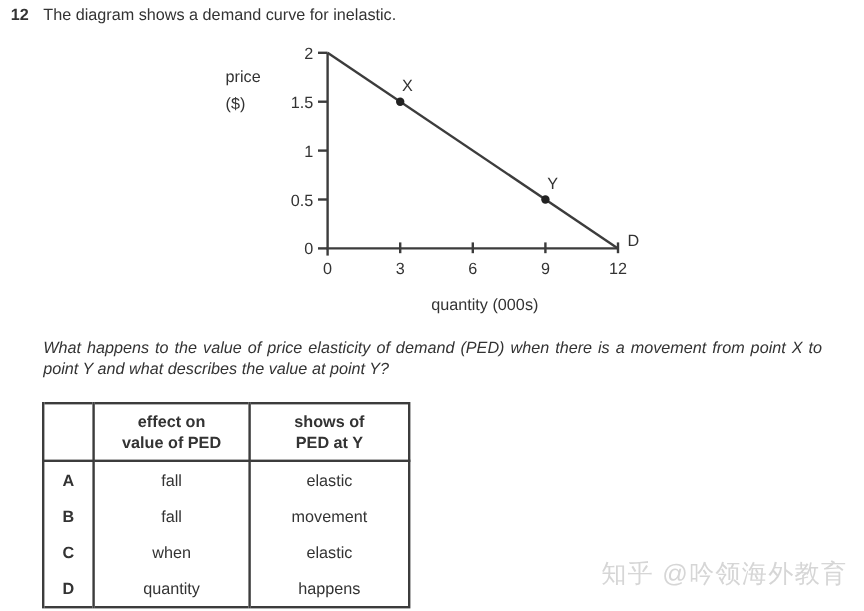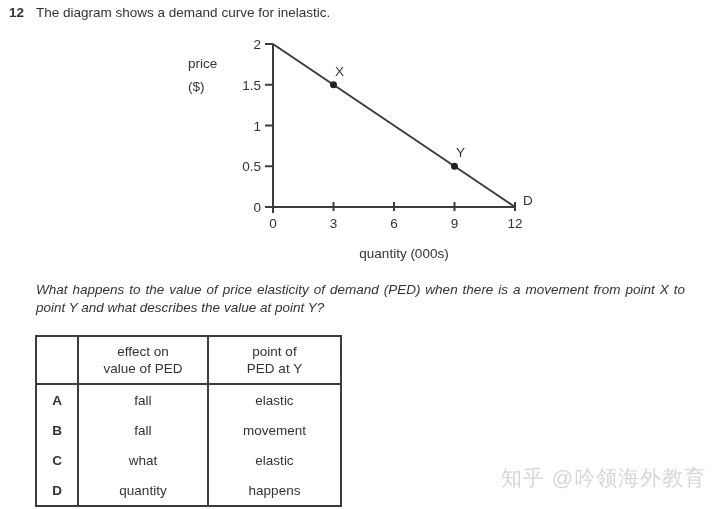--- a/index.html
+++ b/index.html
@@ -47,21 +47,21 @@
   }
   table.answers th, table.answers td {
     border-left: 2px solid #3c3c3c;
     border-right: 2px solid #3c3c3c;
     text-align: center; vertical-align: middle;
     padding: 0;
   }
   table.answers thead th {
     border-bottom: 2px solid #3c3c3c;
     height: 46px;
-    font-weight: normal;
+    font-weight: bold;
     white-space: pre-line;
     line-height: 17px;
   }
   table.answers tbody td { height: 30px; }
   .col-letter { width: 40px; }
   .col-effect { width: 128px; }
   .col-value  { width: 131px; }
   td.letter { font-weight: bold; }
 
   
@@ -117,38 +117,38 @@
 </div>
 
 <div class="q-text">What happens to the value of price elasticity of demand (PED) when there is a movement from point X to point Y and what describes the value at point Y?</div>
 
 <table class="answers">
   <thead>
     <tr>
       <th class="col-letter"></th>
       <th class="col-effect">effect on
 value of PED</th>
-      <th class="col-value">point of
+      <th class="col-value">shows of
 PED at Y</th>
     </tr>
   </thead>
   <tbody>
     <tr>
       <td class="letter">A</td>
       <td>fall</td>
       <td>elastic</td>
     </tr>
     <tr>
       <td class="letter">B</td>
       <td>fall</td>
       <td>movement</td>
     </tr>
     <tr>
       <td class="letter">C</td>
-      <td>what</td>
+      <td>when</td>
       <td>elastic</td>
     </tr>
     <tr>
       <td class="letter">D</td>
       <td>quantity</td>
       <td>happens</td>
     </tr>
   </tbody>
 </table>
 

